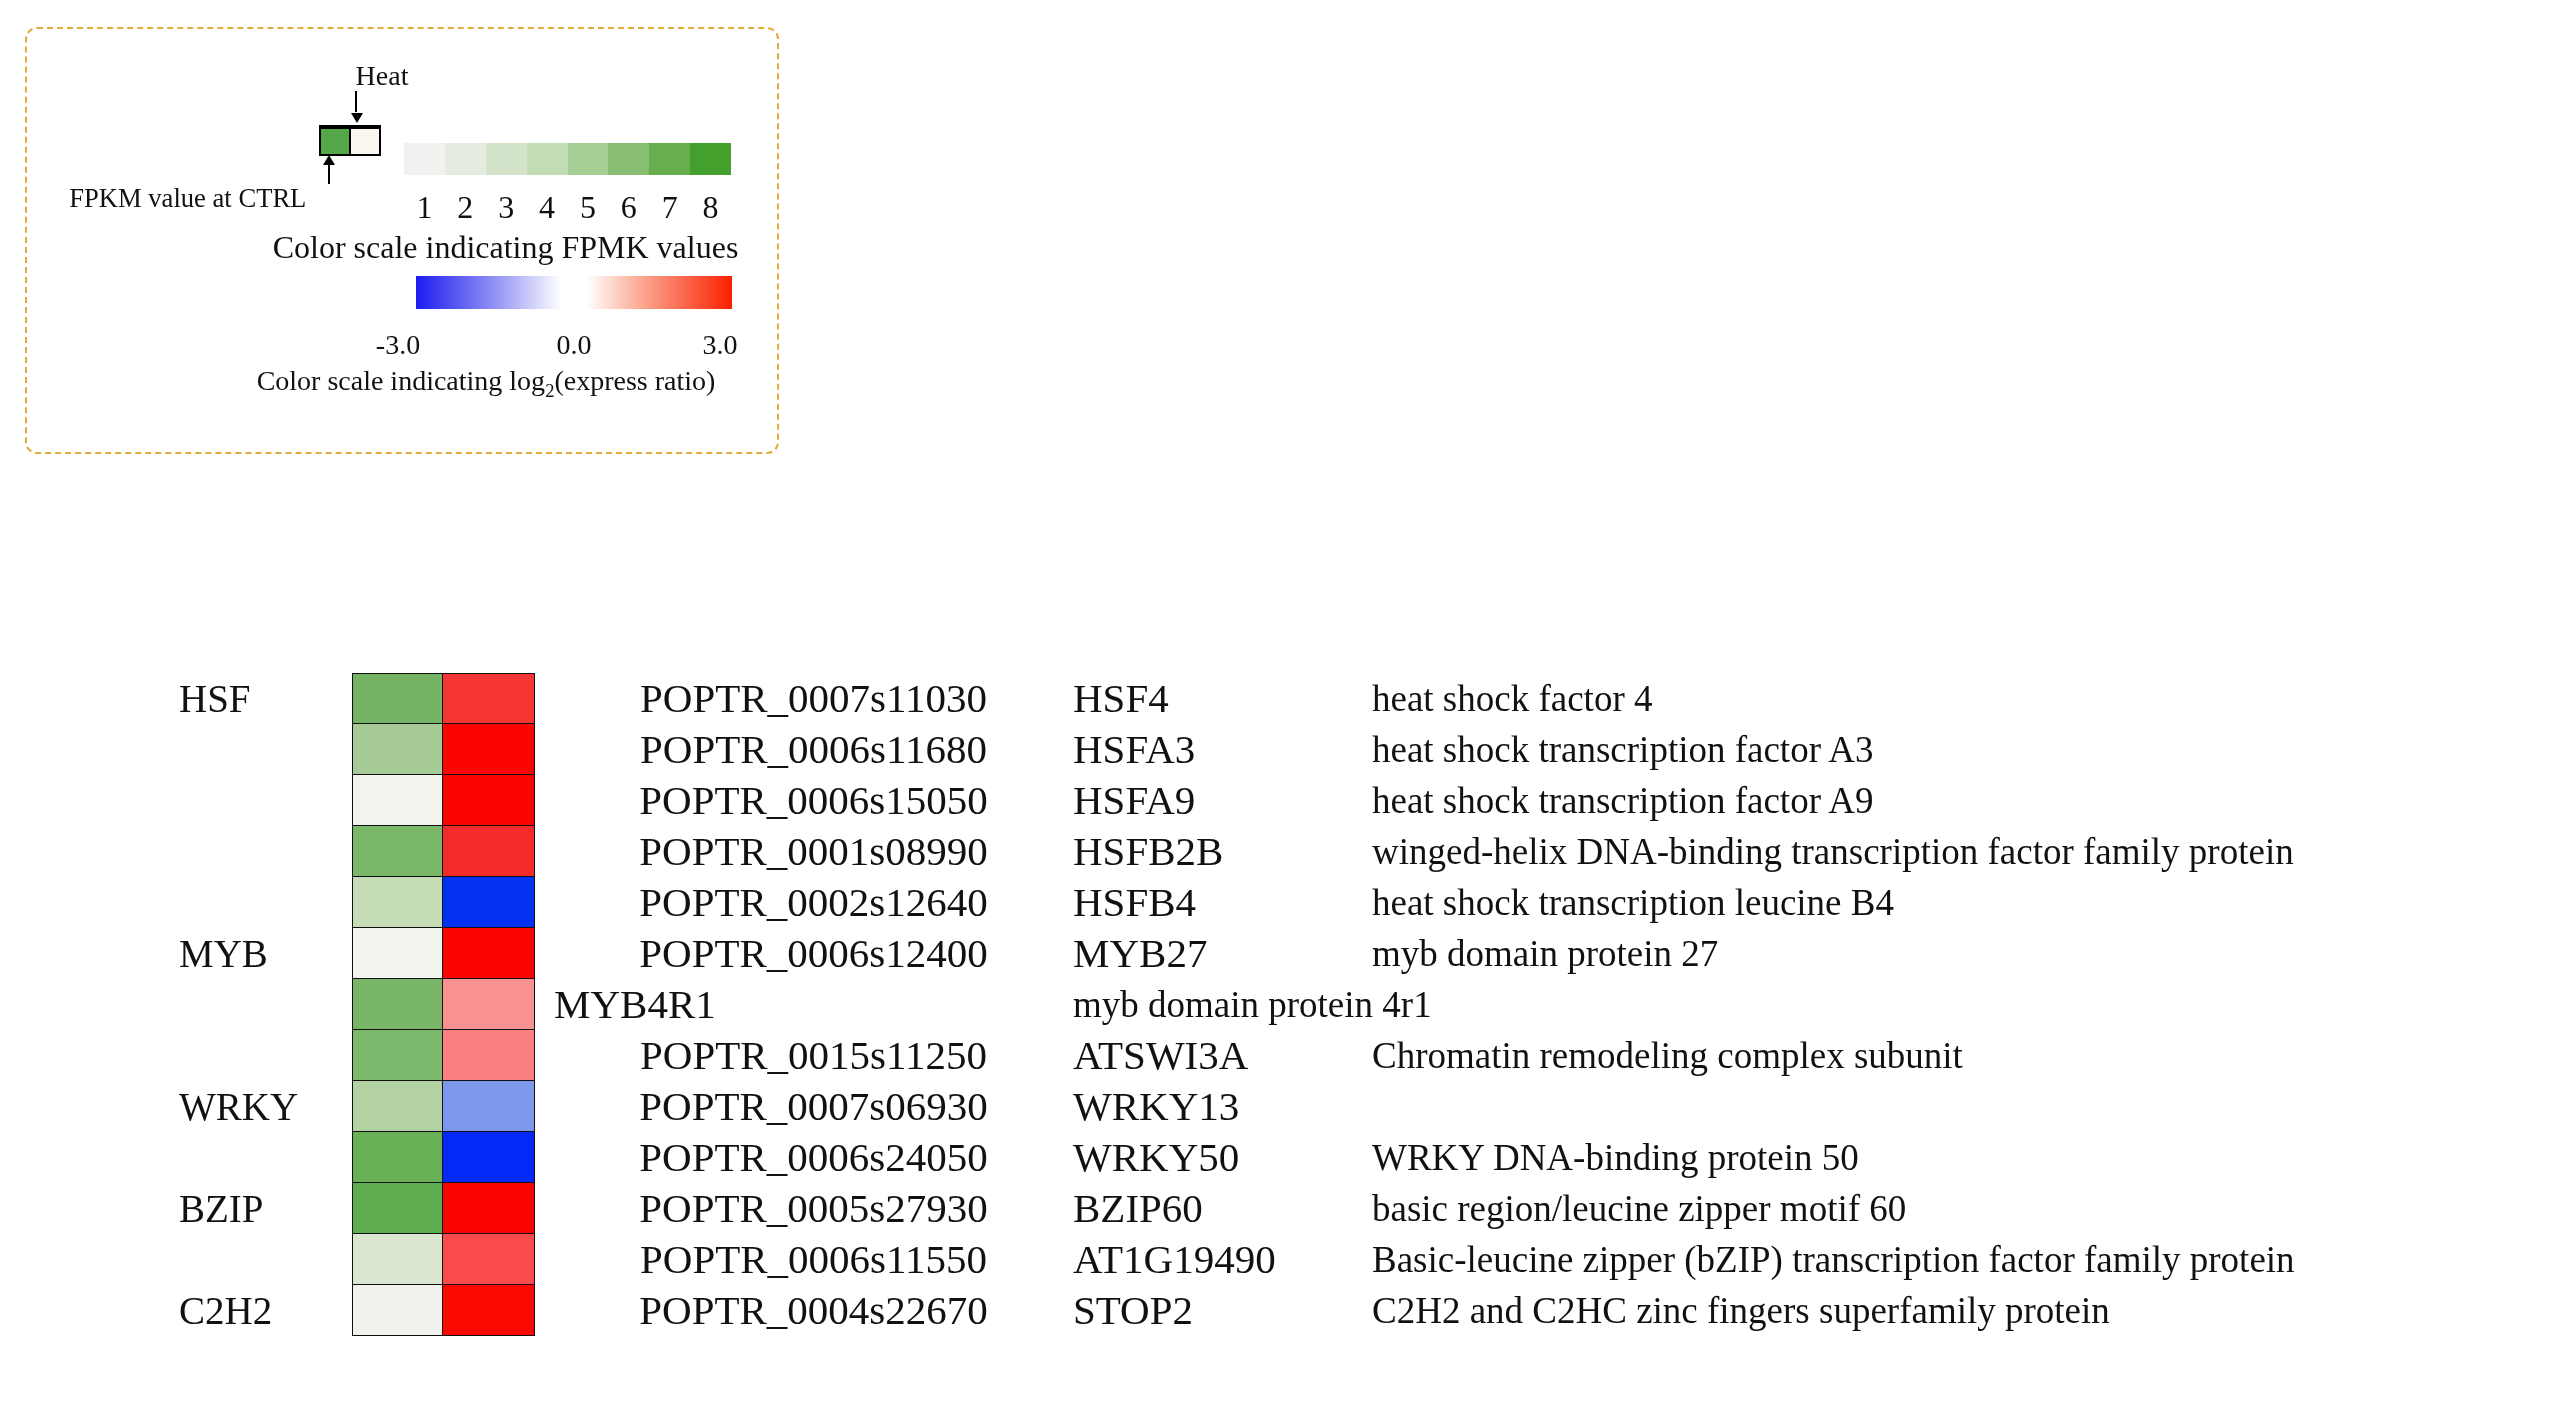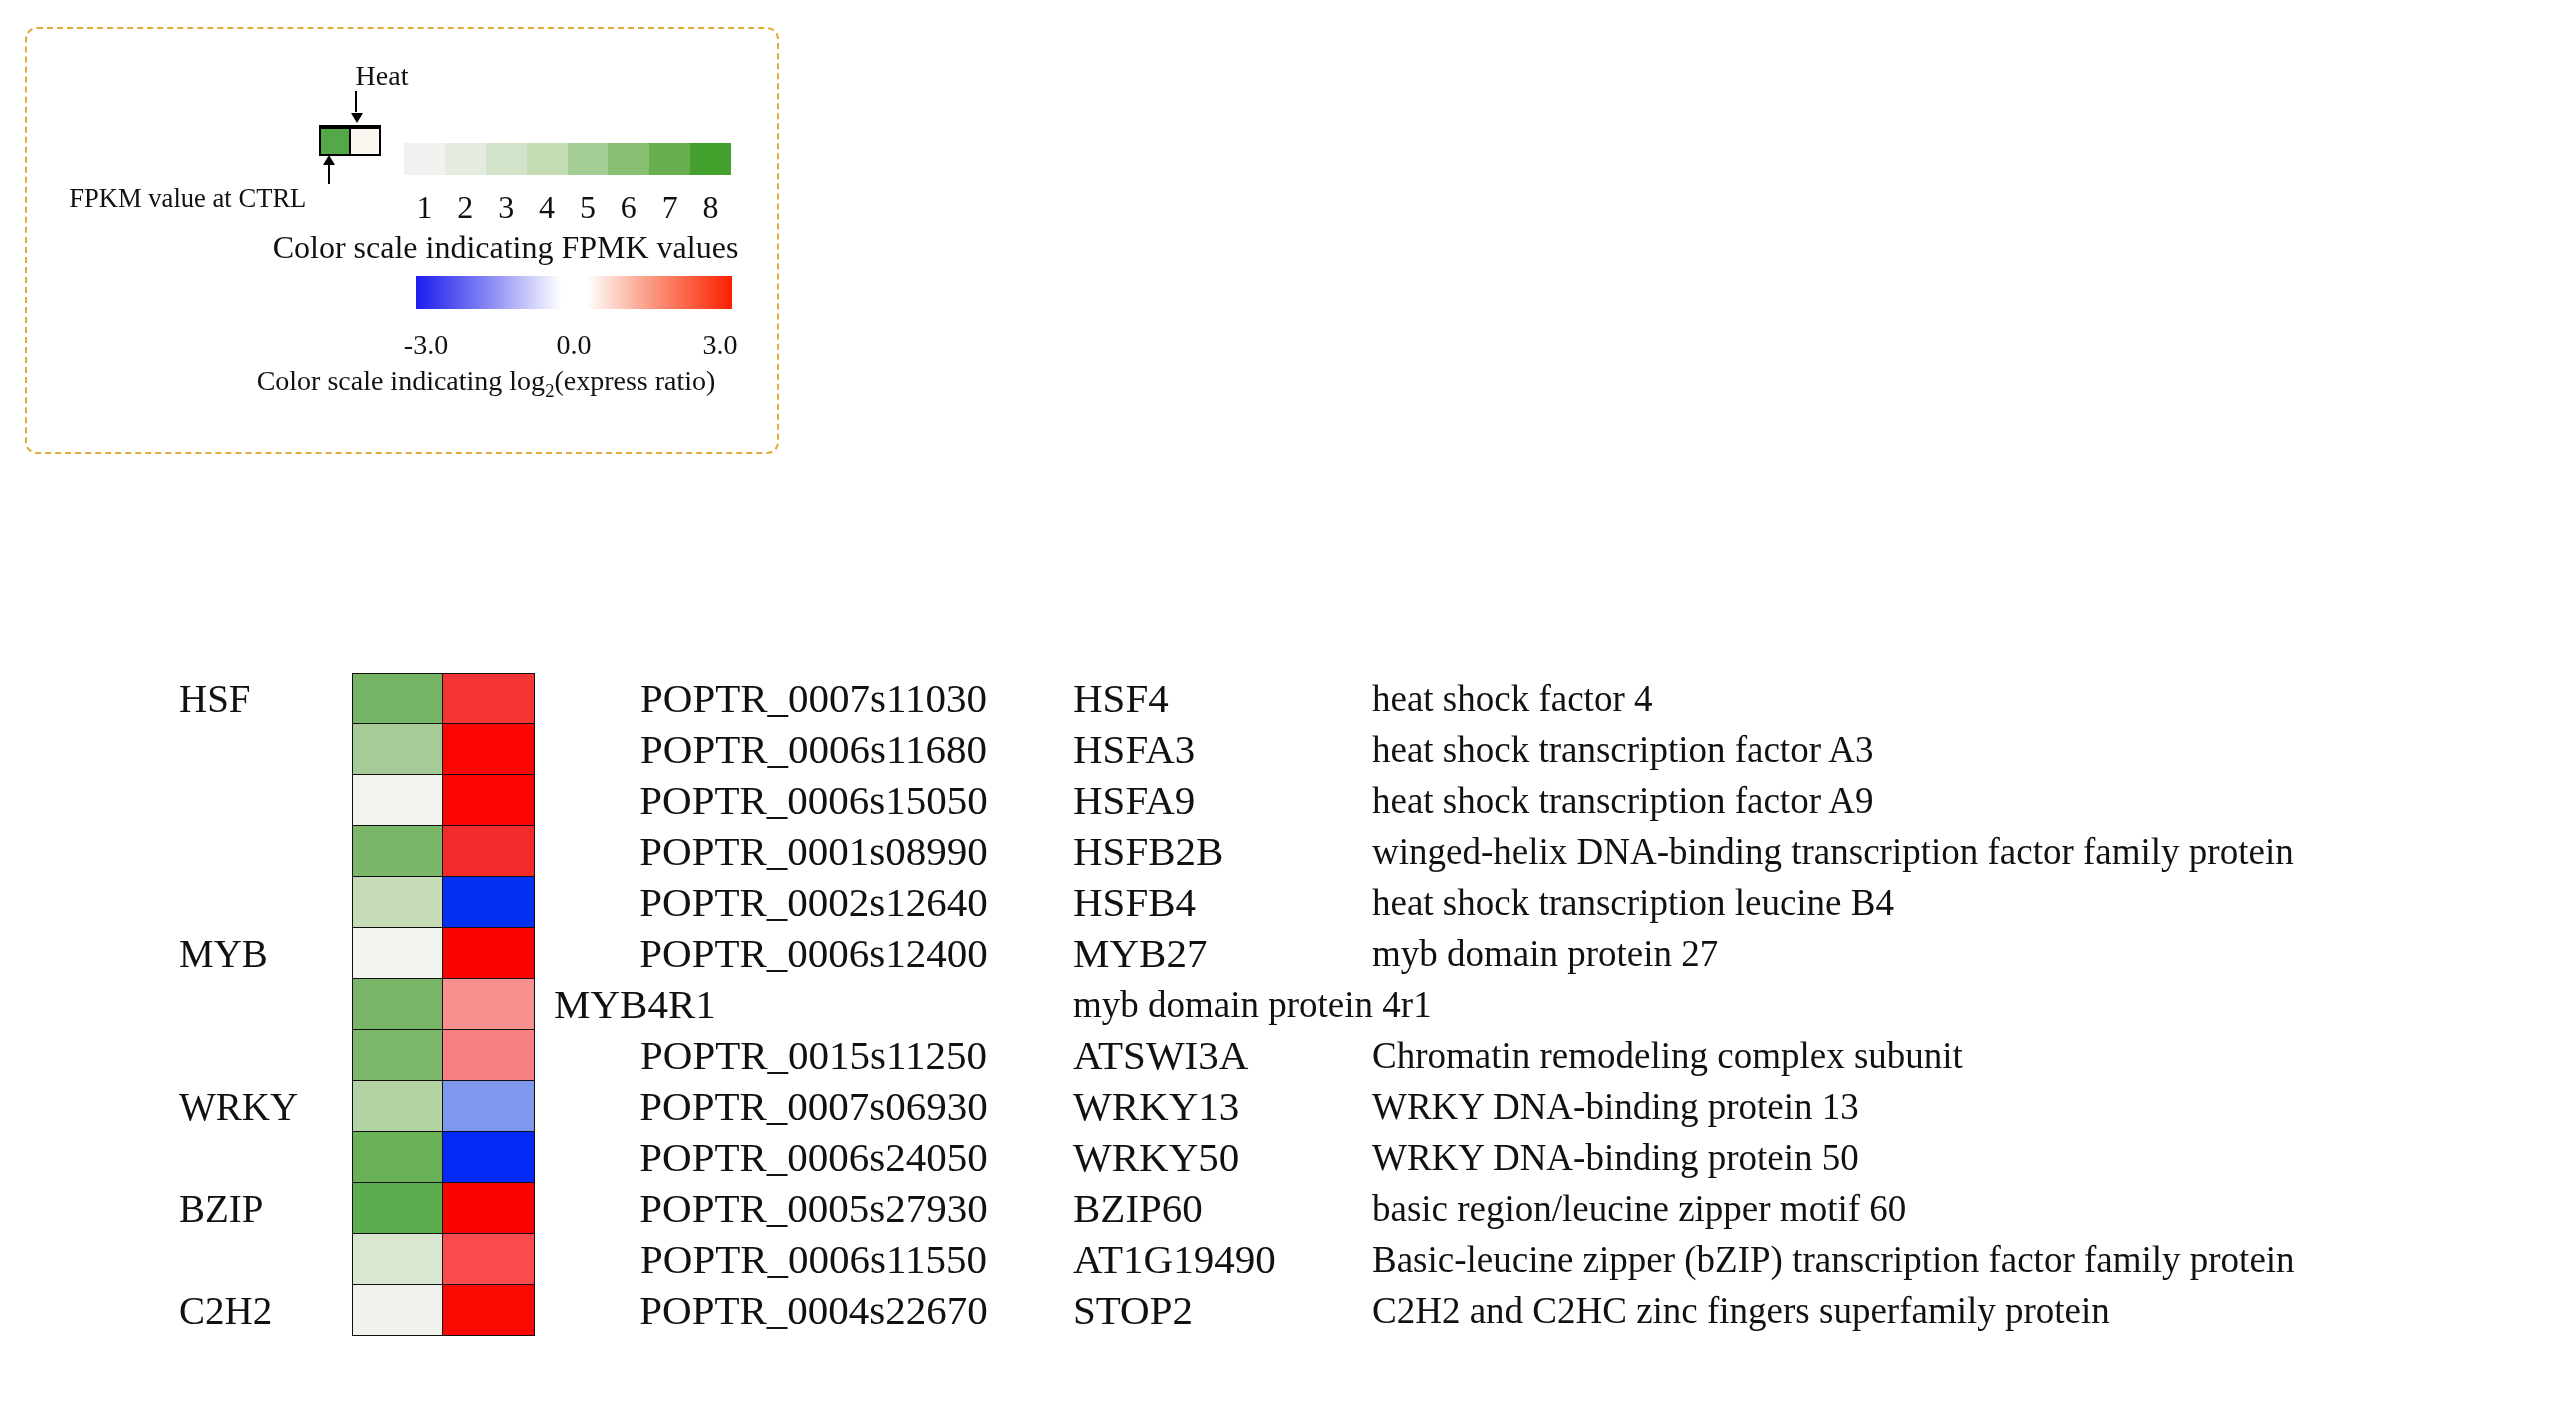--- a/index.html
+++ b/index.html
@@ -85,21 +85,21 @@
       <span>5</span>
       <span>6</span>
       <span>7</span>
       <span>8</span>
     </div>
 
   <div class="abs fpmk-caption">Color scale indicating FPMK values</div>
 
   <div class="abs ratio-bar" style="background: linear-gradient(to right, rgb(28, 28, 240) 0%, rgb(141, 141, 244) 24%, rgb(255, 255, 255) 46%, rgb(255, 255, 255) 54%, rgb(251, 164, 142) 72%, rgb(251, 32, 0) 100%);"></div>
 
-  <div class="abs ratio-tick" style="left:399px;">-3.0</div>
+  <div class="abs ratio-tick" style="left:371px;">-3.0</div>
   <div class="abs ratio-tick" style="left:547px;">0.0</div>
   <div class="abs ratio-tick" style="left:693px;text-align:right;">3.0</div>
 
   <div class="abs ratio-caption">
     <span>Color scale indicating log</span><sub>2</sub><span>(express ratio)</span>
   </div>
 </div>
 
 <div class="abs table" id="hm-table">
   <div class="hm-row">
@@ -191,21 +191,20 @@
   </div>
 
   <div class="hm-row">
     <div></div>
     <div class="family">WRKY</div>
     <div class="cell fpkm" style="background: rgb(179, 211, 164);"></div>
     <div class="cell ratio" style="background: rgb(126, 152, 238);"></div>
     <div></div>
     <div class="gene-id">POPTR_0007s06930</div>
     <div class="gene-name">WRKY13</div>
-    <div class="gene-desc">WRKY DNA-binding protein 13</div>
   </div>
 
   <div class="hm-row">
     <div></div>
     <div class="family"></div>
     <div class="cell fpkm" style="background: rgb(105, 177, 86);"></div>
     <div class="cell ratio" style="background: rgb(3, 41, 249);"></div>
     <div></div>
     <div class="gene-id">POPTR_0006s24050</div>
     <div class="gene-name">WRKY50</div>

